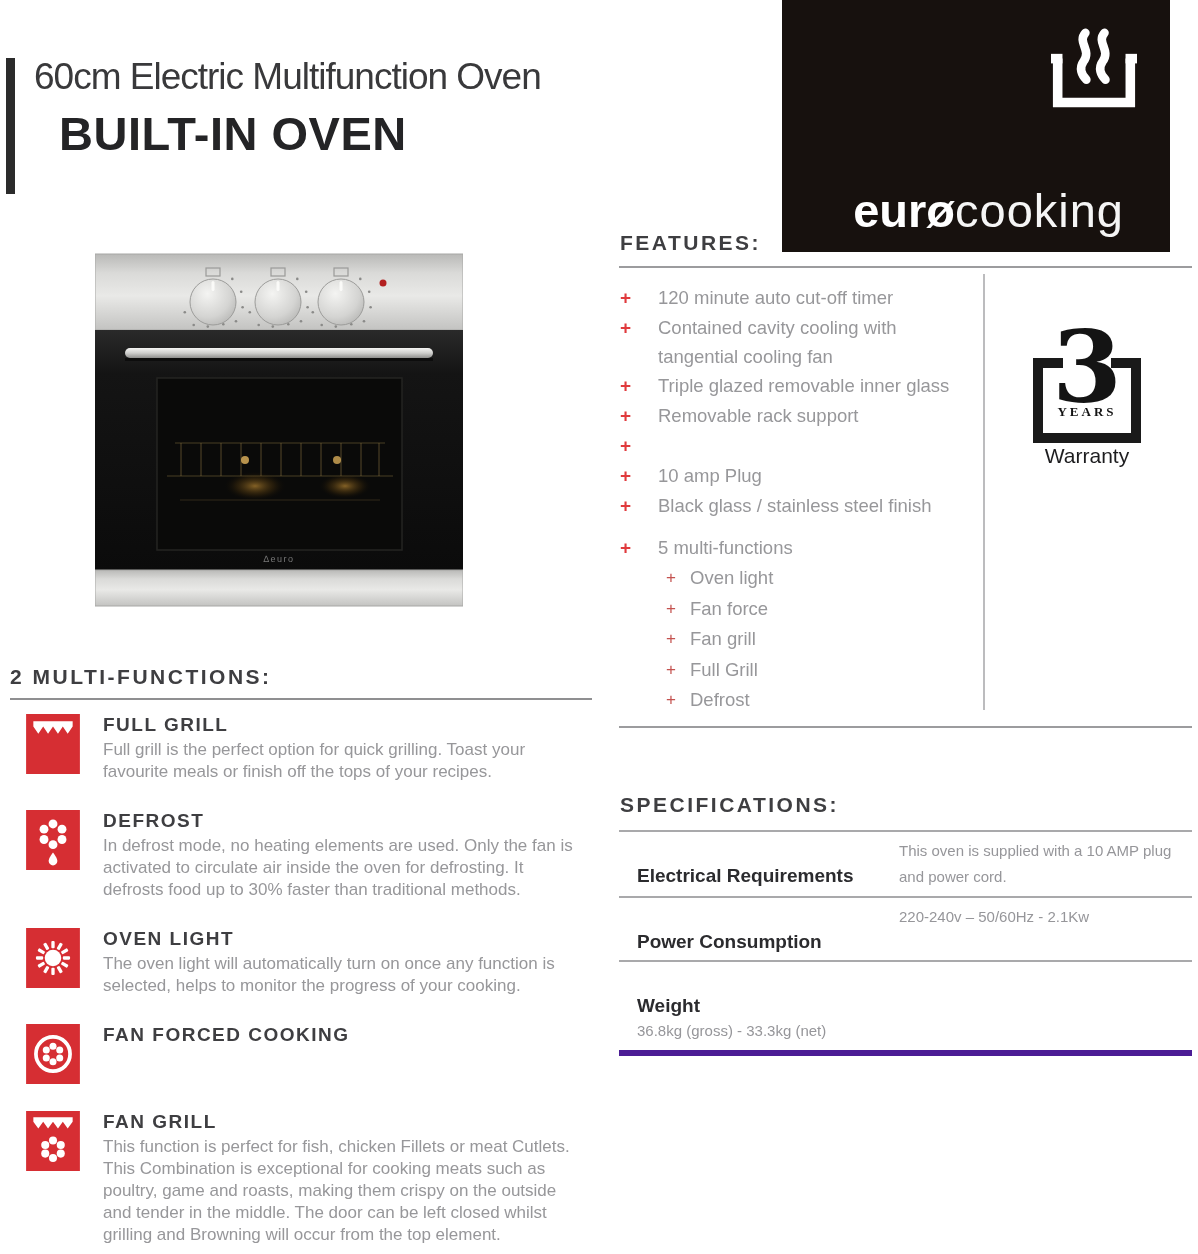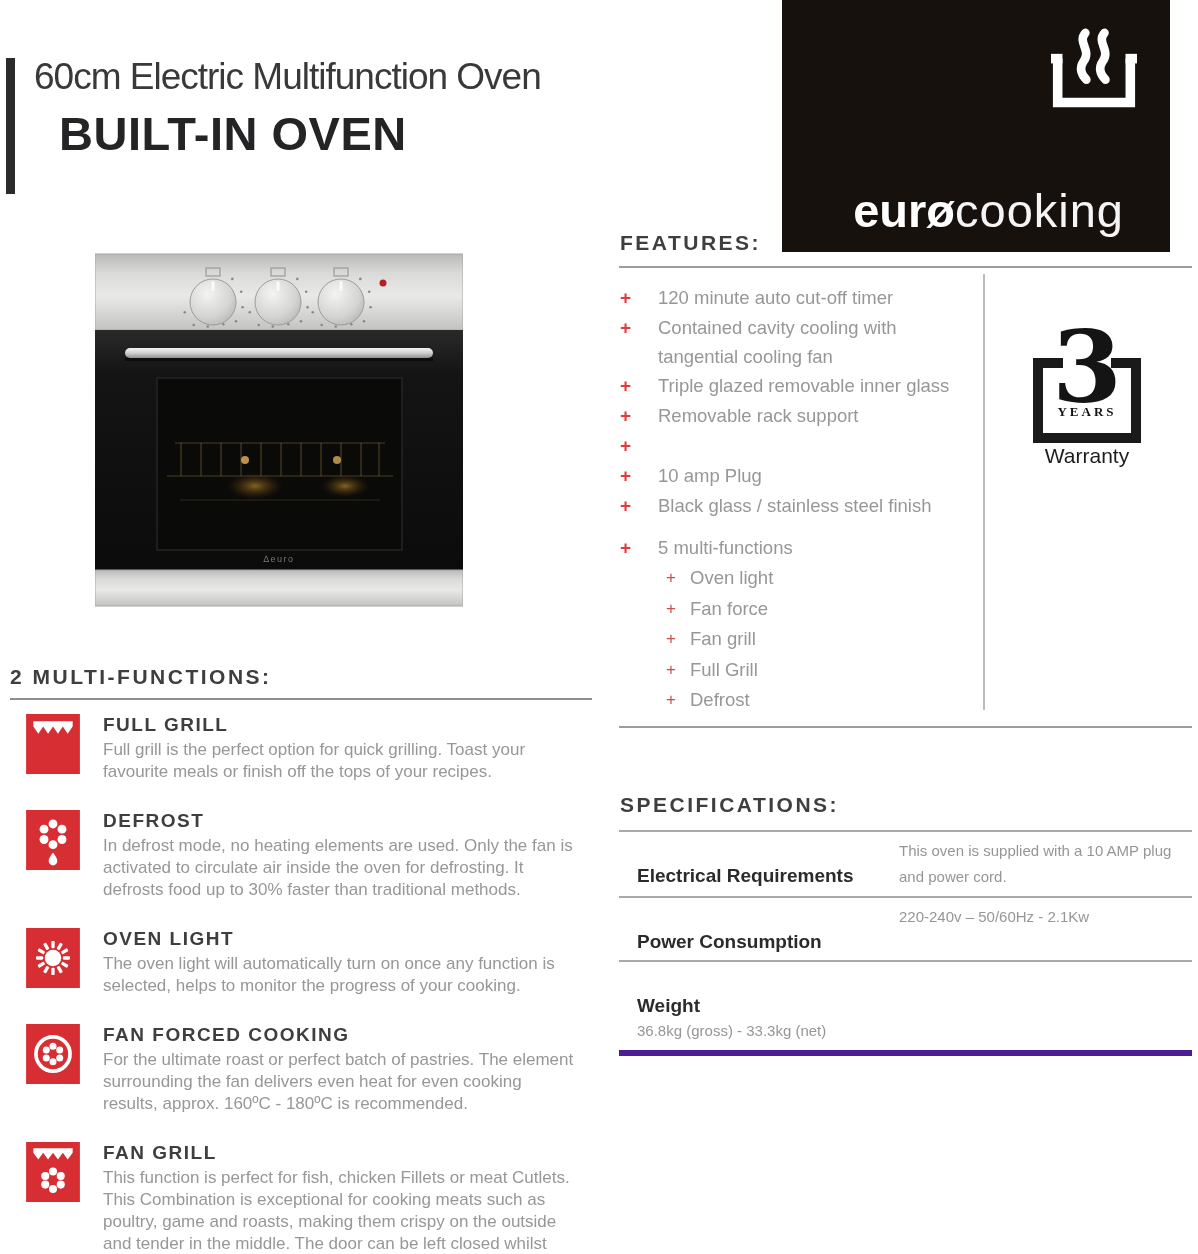--- a/index.html
+++ b/index.html
@@ -354,21 +354,20 @@
           <circle cx="26" cy="21.5" r="3.4"></circle>
             <circle cx="32.5" cy="25.2" r="3.4"></circle>
             <circle cx="32.5" cy="32.8" r="3.4"></circle>
           <circle cx="26" cy="36.5" r="3.4"></circle>
             <circle cx="19.5" cy="32.8" r="3.4"></circle>
             <circle cx="19.5" cy="25.2" r="3.4"></circle>
         </g>
       </svg>
       <div class="mf-text">
         <div class="mf-title">FAN FORCED COOKING</div>
-        <div class="mf-body">For the ultimate roast or perfect batch of pastries. The element surrounding the fan delivers even heat for even cooking results, approx. 160ºC - 180ºC is recommended.</div>
       </div>
     </div>
 
     <div class="mf-row">
       <svg class="mf-icon" width="54" height="60" viewBox="0 0 52 58">
         <rect width="52" height="58" fill="#d62e33"></rect>
         <polygon fill="#ffffff" points="7,6 45,6 45,10.5 40.2,17 35.5,10.5 30.8,17 26,10.5 21.2,17 16.5,10.5 11.8,17 7,10.5"></polygon>
         <g fill="#ffffff">
           <circle cx="26" cy="28.5" r="3.9"></circle>
             <circle cx="33.5" cy="32.8" r="3.9"></circle>

